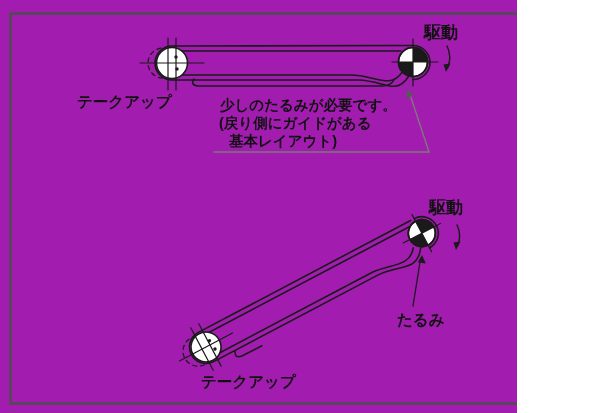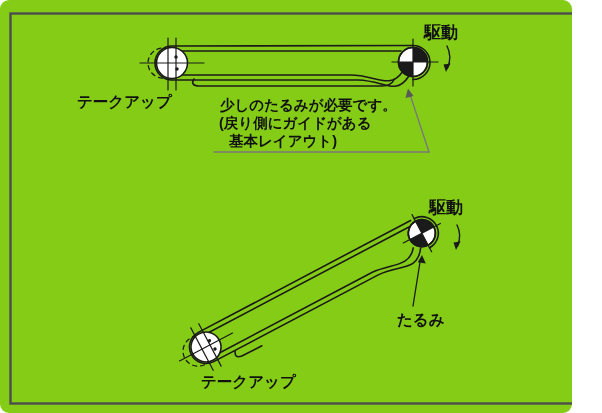--- a/index.html
+++ b/index.html
@@ -1,22 +1,21 @@
 <!DOCTYPE html>
 <html><head>
 <meta charset="utf-8">
 <style>
   html,body{margin:0;padding:0;background:#ffffff;}
   .stage{
     position:relative;
-    width:572px;height:413px;
-    background:#84cc16;
+    width:517px;height:413px;
+    background:#a21caf;
     font-family:"Liberation Sans","DejaVu Sans",sans-serif;
     overflow:hidden;
-    border-radius:9px;
   }
   svg{display:block;}
   text{
     fill:#111;
     font-family:"Liberation Sans","DejaVu Sans",sans-serif;
     font-weight:600;
   }
   .lbl-big{font-size:17px;font-weight:700;}
   .lbl-mid{font-size:15.5px;}
   .lbl-note{font-size:14.5px;}

